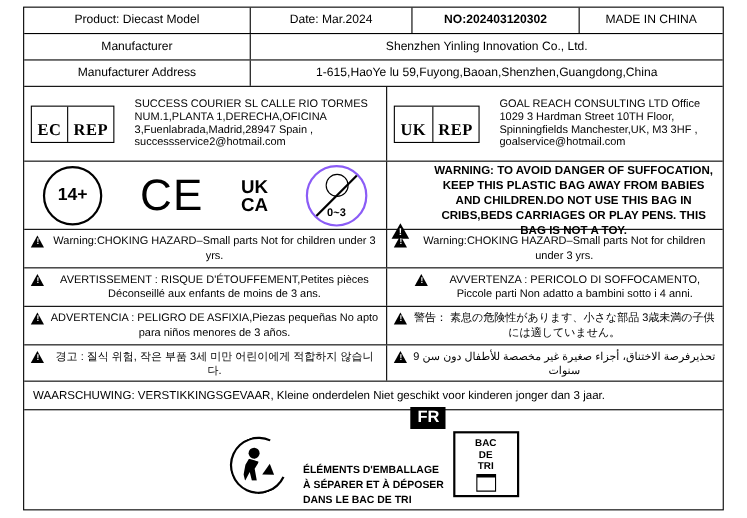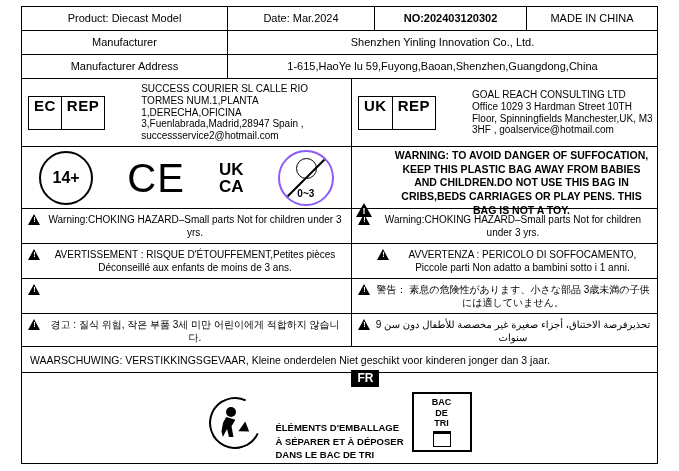--- a/index.html
+++ b/index.html
@@ -66,24 +66,25 @@
   .rep-inner {
     display: flex;
     align-items: center;
     width: 100%;
     padding: 3px 4px;
     box-sizing: border-box;
   }
   .ecrep-badge {
     border: 1.5px solid #000;
     display: flex;
-    align-items: flex-start;
+    align-items: flex-end;
     height: 32px;
-    margin: 0 24px 0 2px;
+    margin: 0 6px 0 2px;
     flex: none;
+    font-family: Liberation Serif, serif;
   }
   .ecrep-badge span {
     font-size: 15px;
     font-weight: bold;
     padding: 0 5px;
     letter-spacing: 0.5px;
   }
   .ecrep-badge .sep {
     border-left: 1.5px solid #000;
     align-self: stretch;
@@ -223,24 +224,24 @@
   .triman-inner {
     display: flex;
     align-items: center;
     gap: 8px;
     position: relative;
     padding-top: 8px;
   }
   .fr-tag {
     position: absolute;
     top: -4px;
-    left: 144px;
+    left: 166px;
     background: #000;
     color: #fff;
-    font-size: 12px;
+    font-size: 15px;
     font-weight: bold;
     padding: 1px 6px 2px;
   }
   .triman-icon {
     width: 60px; height: 58px;
     position: relative;
   }
   .triman-icon .circ {
     position: absolute;
     left: 2px; top: 4px;
@@ -381,27 +382,28 @@
       </div>
     </div>
 
     <div class="wrow h2">
       <div class="wcell left">
         <div class="tri sm"></div>
         <div class="wtxt">AVERTISSEMENT : RISQUE D'ÉTOUFFEMENT,Petites pièces Déconseillé aux enfants de moins de 3 ans.</div>
       </div>
       <div class="wcell right">
         <div class="tri sm"></div>
-        <div class="wtxt">AVVERTENZA : PERICOLO DI SOFFOCAMENTO, Piccole parti Non adatto a bambini sotto i 1 anni.</div>
+        <div class="wtxt">AVVERTENZA : PERICOLO DI SOFFOCAMENTO, Piccole parti Non adatto a bambini sotto i 4 anni.</div>
       </div>
     </div>
 
     <div class="wrow h3">
       <div class="wcell left">
         <div class="tri sm"></div>
+        <div class="wtxt">ADVERTENCIA : PELIGRO DE ASFIXIA,Piezas pequeñas No apto para niños menores de 3 años.</div>
       </div>
       <div class="wcell right">
         <div class="tri sm"></div>
         <div class="wtxt jp">警告： 素息の危険性があります、小さな部品 3歳未満の子供には適していません。</div>
       </div>
     </div>
 
     <div class="wrow h4">
       <div class="wcell left">
         <div class="tri sm"></div>

